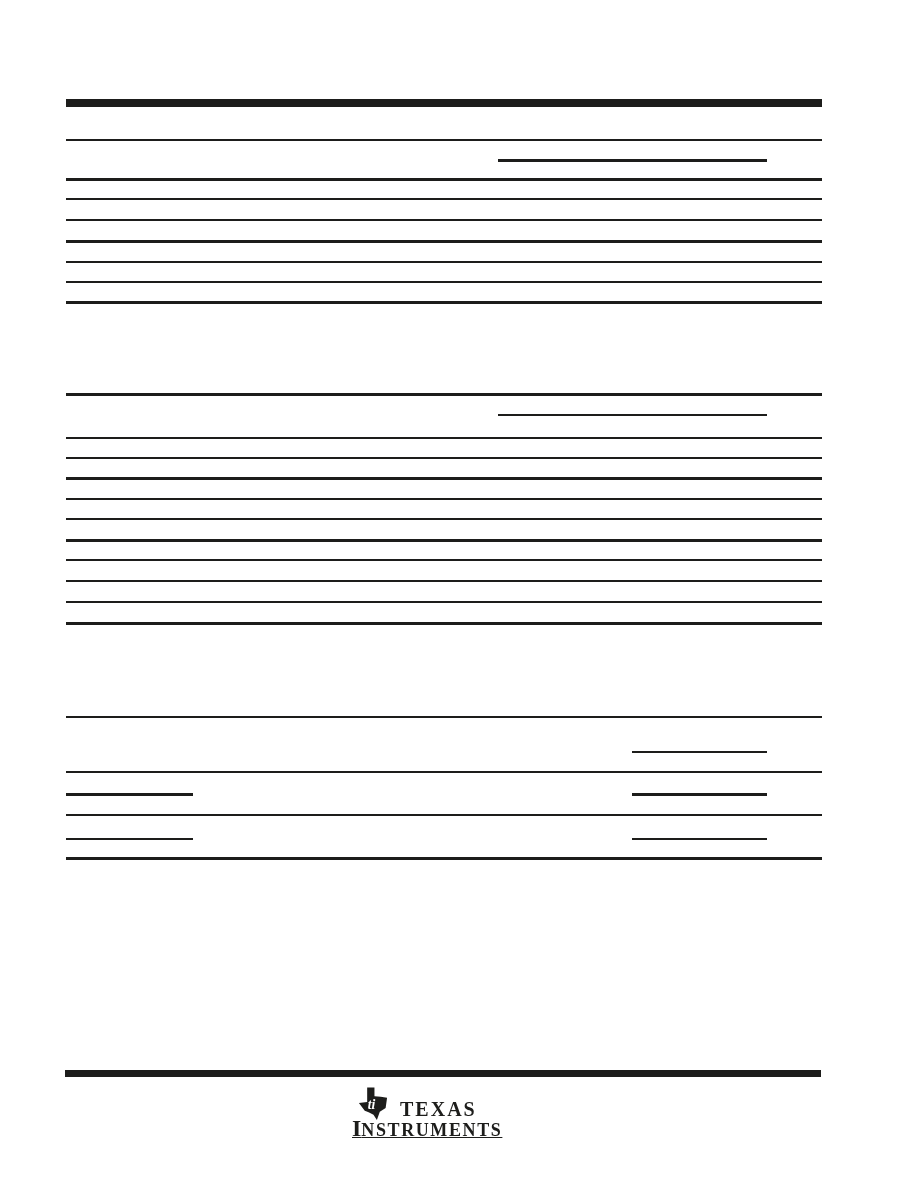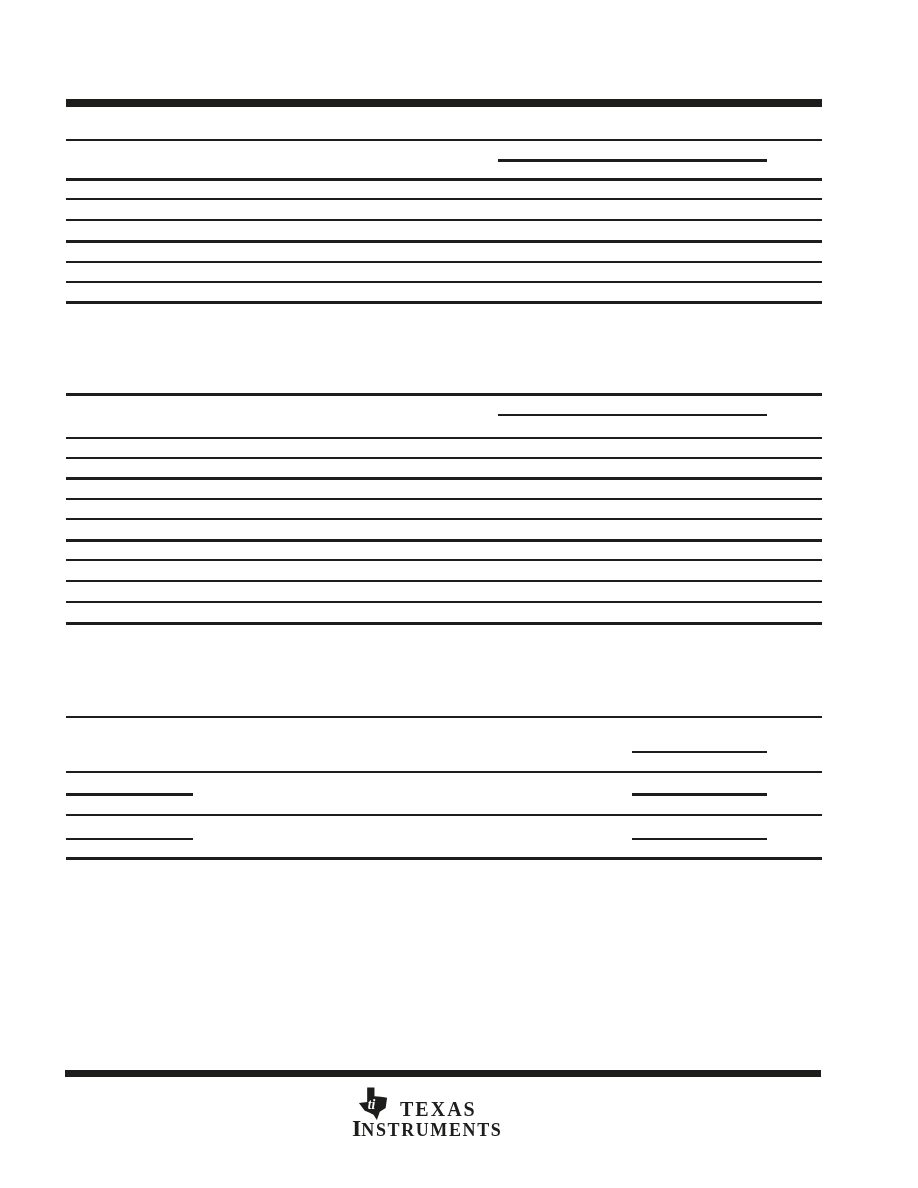--- a/index.html
+++ b/index.html
@@ -13,21 +13,21 @@
   .page { position: absolute; left: 0; top: 0; width: 918px; height: 1188px; background: #ffffff; }
   .rule { position: absolute; background: #1d1d1b; }
   .tbl  { position: absolute; }
   .gl   { position: absolute; background: #1d1d1b; }
   .ti-logo { position: absolute; left: 352px; top: 1086px; width: 182px; height: 56px; color: #1d1d1b; }
   .ti-map  { position: absolute; left: 2px; top: 1px; width: 38px; height: 34px; }
   .lg { position: absolute; line-height: 1; font-weight: 700; white-space: nowrap; font-family: "Liberation Serif", serif; }
   .lg .cap  { font-size: 20px; }
   .lg .rest { font-size: 20px; letter-spacing: 2px; }
   #lg-texas { left: 48px; top: 13px; letter-spacing: 2px; }
-  #lg-instr { left: 0px;  top: 30px; }
+  #lg-instr { left: 0px;  top: 30px; text-decoration: underline; }
   #lg-instr .cap  { font-size: 24px; }
   #lg-instr .rest { font-size: 18px; letter-spacing: 1.6px; }
 </style>
 </head>
 <body>
 
 <div class="page">
 
   <div class="rule" id="rule-top" style="left: 66px; top: 99px; width: 756px; height: 8px; background: rgb(29, 29, 27);"></div>
 

